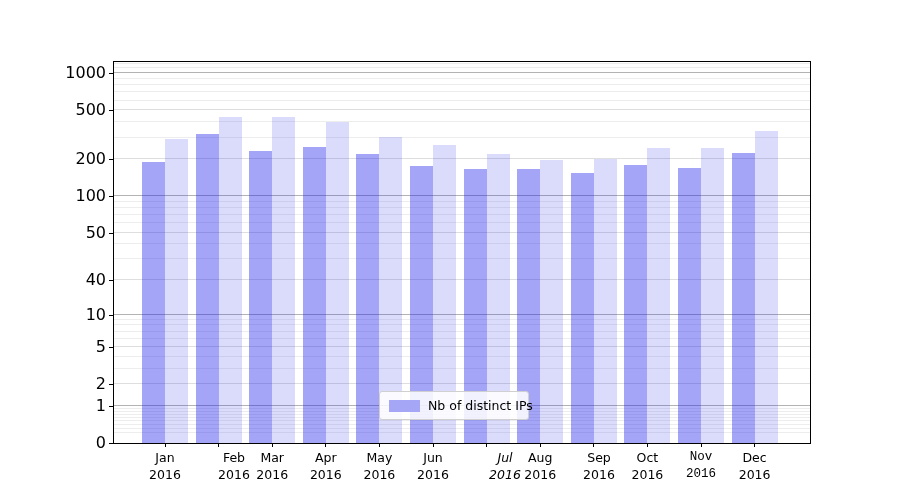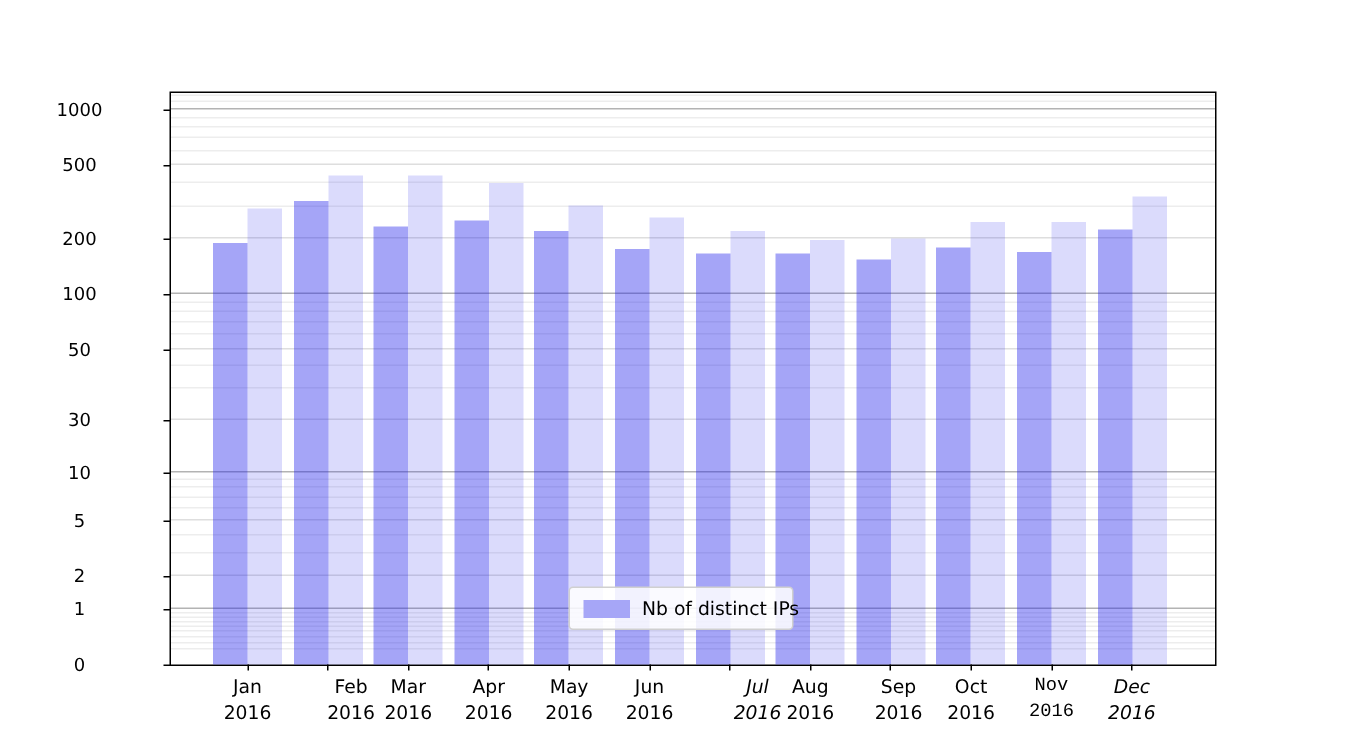--- a/index.html
+++ b/index.html
@@ -4,21 +4,21 @@
 <style>
   html,body{margin:0;padding:0;background:#ffffff;}
   .fig{position:relative;width:900px;height:500px;background:#ffffff;
        font-family:"DejaVu Sans","Liberation Sans",sans-serif;color:#000;overflow:hidden;}
   .title{position:absolute;left:114px;top:37px;width:696px;text-align:center;
          font-size:14.5px;color:#000;}
   .plot{position:absolute;left:113px;top:61px;width:696px;height:381px;
         border:1px solid #000;}
   .grid{position:absolute;left:0;width:696px;height:1px;}
   .bar{position:absolute;bottom:0;}
-  .ytl{position:absolute;left:0;width:106px;text-align:center;font-size:12px;line-height:14px;}
+  .ytl{position:absolute;left:0;width:106px;text-align:right;font-size:16px;line-height:14px;}
   .ytick{position:absolute;width:5px;height:1px;background:#000;}
   .xtick{position:absolute;width:1px;height:4px;background:#000;top:443px;}
   .xtl{position:absolute;width:64px;text-align:center;font-size:12.5px;line-height:17px;top:449px;}
   .legend{position:absolute;left:379px;top:391px;width:150px;
           background:rgba(255,255,255,0.85);border:1px solid #d0d0d0;border-radius:3px;
           box-sizing:border-box;padding:6px 8px 6px 9px;display:flex;flex-direction:column;gap:5px;}
   .lrow{display:flex;align-items:center;gap:8px;}
   .swatch{width:31px;height:12px;display:inline-block;flex:0 0 auto;}
   .llabel{font-size:12.5px;white-space:nowrap;}
 </style>
@@ -30,21 +30,21 @@
       <div class="ytl" style="top: 66.3px;">1000</div>
       <div class="ytick" style="left: 109px; top: 73.3px;"></div>
       <div class="ytl" style="top: 103.4px;">500</div>
       <div class="ytick" style="left: 109px; top: 110.4px;"></div>
       <div class="ytl" style="top: 152.2px;">200</div>
       <div class="ytick" style="left: 109px; top: 159.2px;"></div>
       <div class="ytl" style="top: 189.1px;">100</div>
       <div class="ytick" style="left: 109px; top: 196.1px;"></div>
       <div class="ytl" style="top: 225.6px;">50</div>
       <div class="ytick" style="left: 109px; top: 232.6px;"></div>
-      <div class="ytl" style="top: 273.1px;">30</div>
+      <div class="ytl" style="top: 273.1px;">40</div>
       <div class="ytick" style="left: 109px; top: 280.1px;"></div>
       <div class="ytl" style="top: 307.7px;">10</div>
       <div class="ytick" style="left: 109px; top: 314.7px;"></div>
       <div class="ytl" style="top: 340.1px;">5</div>
       <div class="ytick" style="left: 109px; top: 347.1px;"></div>
       <div class="ytl" style="top: 377.2px;">2</div>
       <div class="ytick" style="left: 109px; top: 384.2px;"></div>
       <div class="ytl" style="top: 398.9px;">1</div>
       <div class="ytick" style="left: 109px; top: 405.9px;"></div>
       <div class="ytl" style="top: 436px;">0</div>
@@ -164,21 +164,21 @@
       <div class="xtl" style="left: 615.4px;">
         <div>Oct</div>
         <div>2016</div>
       </div>
       <div class="xtick" style="left: 700.5px;"></div>
       <div class="xtl" style="left: 669px; font-family: Liberation Mono, monospace;">
         <div>Nov</div>
         <div>2016</div>
       </div>
       <div class="xtick" style="left: 754.1px;"></div>
-      <div class="xtl" style="left: 722.6px; font-style: italic;">
+      <div class="xtl" style="left: 722.6px;">
         <div>Dec</div>
         <div>2016</div>
       </div>
     </div>
   <div class="legend">
     <div class="lrow">
       <span class="swatch" id="sw0" style="background: rgb(166, 166, 247);"></span>
       <span class="llabel">Nb of distinct IPs</span>
     </div>
   </div>

